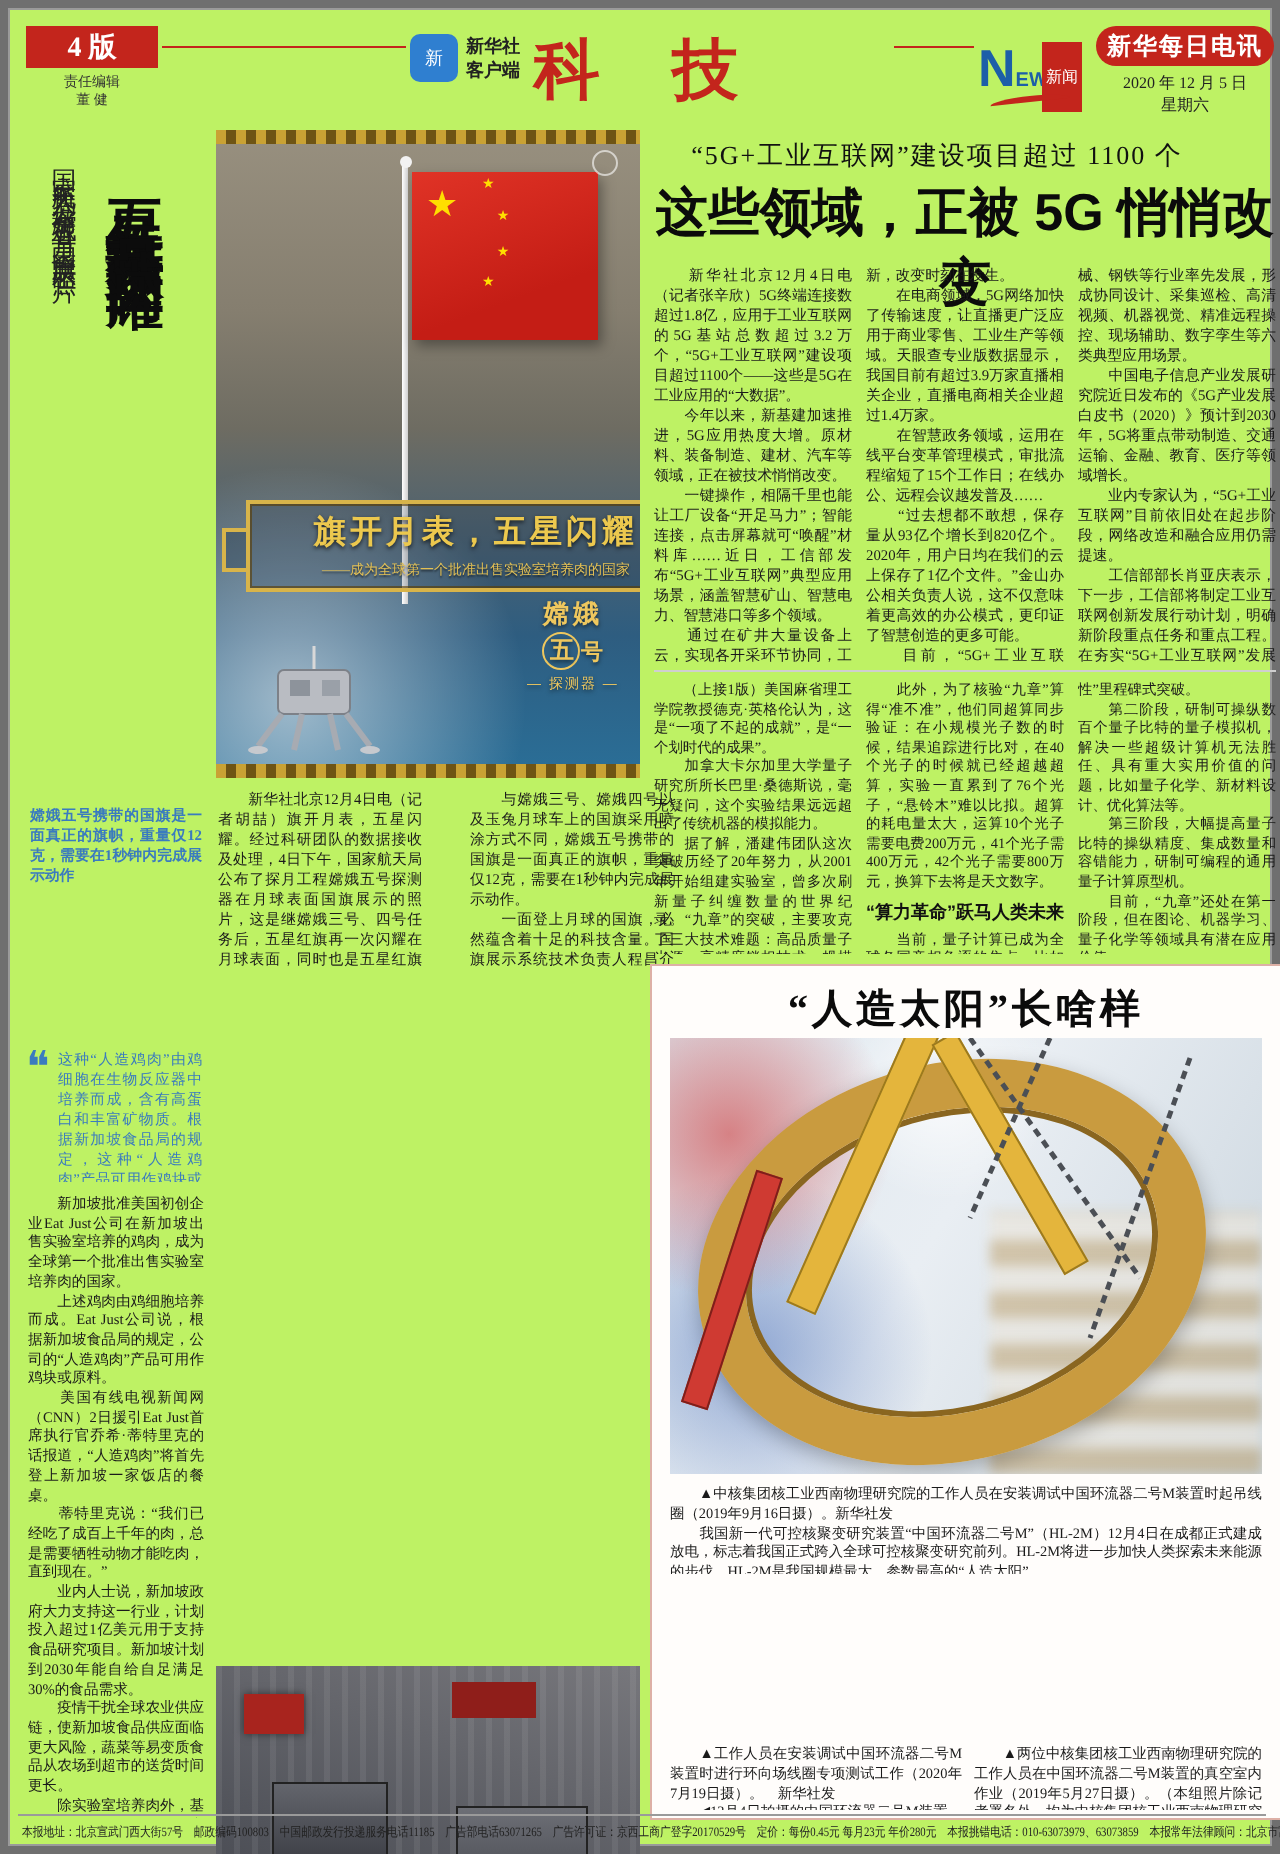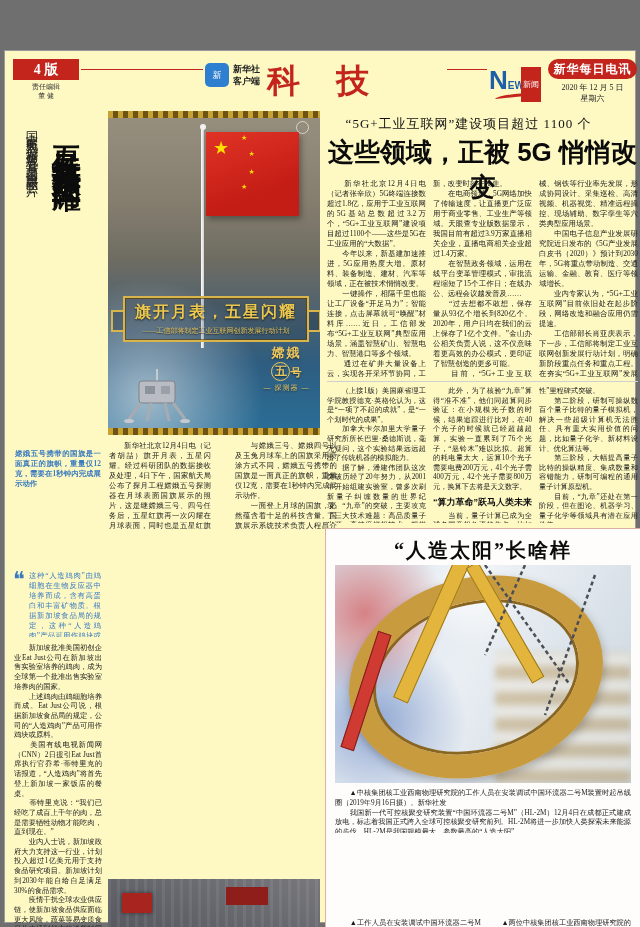--- a/index.html
+++ b/index.html
@@ -1,29 +1,29 @@
 <!DOCTYPE html>
 <html><head>
 <meta charset="utf-8">
 <style>
   html,body{margin:0;padding:0;background:#777;}
   .page{position:relative;width:640px;height:927px;background:#6f6f6f;font-family:"Liberation Serif","DejaVu Serif",serif;overflow:hidden;}
-  .sheet{position:absolute;left:4px;top:4px;right:4px;bottom:4px;background:#fef9c3;border:1px solid #9a9a9a;margin-top:46px;}
+  .sheet{position:absolute;left:4px;top:4px;right:4px;bottom:4px;background:#bef264;border:1px solid #9a9a9a;}
   .abs{position:absolute;}
   .red{color:#c3251c;}
   .redbox{background:#c3251c;color:#fff;display:flex;align-items:center;justify-content:center;}
   .tiny{font-size:7px;line-height:9px;color:#333;}
   .vtext{writing-mode:vertical-rl;text-orientation:upright;}
   .coltext{font-size:7.4px;line-height:10px;text-align:justify;white-space:pre-line;color:#1a1a1a;overflow:hidden;}
   .caption{font-size:7.2px;line-height:9.8px;text-align:justify;white-space:pre-line;color:#1a1a1a;overflow:hidden;}
   .hairline{background:#c3251c;height:1px;}
   .photo{overflow:hidden;position:relative;}
   .goldstrip{position:absolute;left:0;right:0;height:7px;background:repeating-linear-gradient(90deg,#c9a234 0 5px,#6e5414 5px 10px);}
   .star{position:absolute;color:#ffde00;line-height:1;}
-  .banner{position:absolute;left:7%;width:86%;top:57%;border:2px solid #d8b44a;box-shadow:inset 0 0 0 1px rgba(90,60,0,.6);padding:4px 0;text-align:center;background:rgba(20,40,60,.18);}
+  .banner{position:absolute;left:7%;width:86%;top:57%;border:2px solid #d8b44a;box-shadow:inset 0 0 0 1px rgba(90,60,0,.6);padding:4px 22px;text-align:center;background:rgba(20,40,60,.18);}
   .banner:before,.banner:after{content:"";position:absolute;top:50%;width:10px;height:18px;margin-top:-9px;border:2px solid #d8b44a;background:rgba(20,40,60,.3);}
   .banner:before{left:-14px;} .banner:after{right:-14px;}
   .bannertitle{font-size:16px;font-weight:bold;color:#ecc84e;text-shadow:0 1px 2px rgba(0,0,0,.7);letter-spacing:2px;font-family:"Liberation Sans","DejaVu Sans",sans-serif;}
   .bannersub{font-size:7px;color:#e3c055;margin-top:3px;text-shadow:0 1px 1px rgba(0,0,0,.6);}
   .probe{position:absolute;right:5%;bottom:13%;text-align:center;color:#eec75e;font-family:"Liberation Sans","DejaVu Sans",sans-serif;text-shadow:0 1px 2px rgba(0,0,0,.55);}
   .probe .big{font-size:13px;font-weight:bold;letter-spacing:2px;}
   .probe .circ{display:inline-block;width:17px;height:17px;border:1.5px solid #eec75e;border-radius:50%;font-size:12px;font-weight:bold;line-height:17px;vertical-align:middle;}
   .probe .suf{font-size:11px;font-weight:bold;}
   .probe .small{font-size:7px;margin-top:2px;letter-spacing:1px;}
   .sunbox{border:1px solid #ddb0a6;background:#fffdfb;}
@@ -86,21 +86,21 @@
     <div class="abs" style="left:46%;top:6.5%;width:44%;height:26%;background:linear-gradient(160deg,#e03326,#c41d15 70%);box-shadow:2px 3px 6px rgba(0,0,0,.35);">
       <span class="star" style="left:8%;top:8%;font-size:18px;">★</span>
       <span class="star" style="left:38%;top:4%;font-size:7px;">★</span>
       <span class="star" style="left:46%;top:22%;font-size:7px;">★</span>
       <span class="star" style="left:46%;top:44%;font-size:7px;">★</span>
       <span class="star" style="left:38%;top:62%;font-size:7px;">★</span>
     </div>
     <div class="abs" style="right:5%;top:3%;width:11px;height:11px;border:1px solid rgba(255,255,255,.8);border-radius:50%;opacity:.75;"></div>
     <div class="banner">
       <div class="bannertitle">旗开月表，五星闪耀</div>
-      <div class="bannersub">——工信部将制定工业互联网创新发展行动计划</div>
+      <div class="bannersub">——成为全球第一个批准出售实验室培养肉的国家</div>
     </div>
     <svg class="abs" style="left:6%;bottom:3%;" width="72" height="58" viewBox="0 0 72 58">
       <line x1="36" y1="2" x2="36" y2="14" stroke="#d8d8d8" stroke-width="1.5"></line>
       <rect x="18" y="14" width="36" height="22" rx="3" fill="#b9bcc2" stroke="#7d8188"></rect>
       <rect x="24" y="19" width="10" height="8" fill="#8d939b"></rect>
       <rect x="40" y="19" width="9" height="8" fill="#9aa0a8"></rect>
       <line x1="20" y1="36" x2="8" y2="52" stroke="#a7abb2" stroke-width="3"></line>
       <line x1="52" y1="36" x2="64" y2="52" stroke="#a7abb2" stroke-width="3"></line>
       <line x1="30" y1="36" x2="26" y2="54" stroke="#a7abb2" stroke-width="3"></line>
       <line x1="44" y1="36" x2="48" y2="54" stroke="#a7abb2" stroke-width="3"></line>

